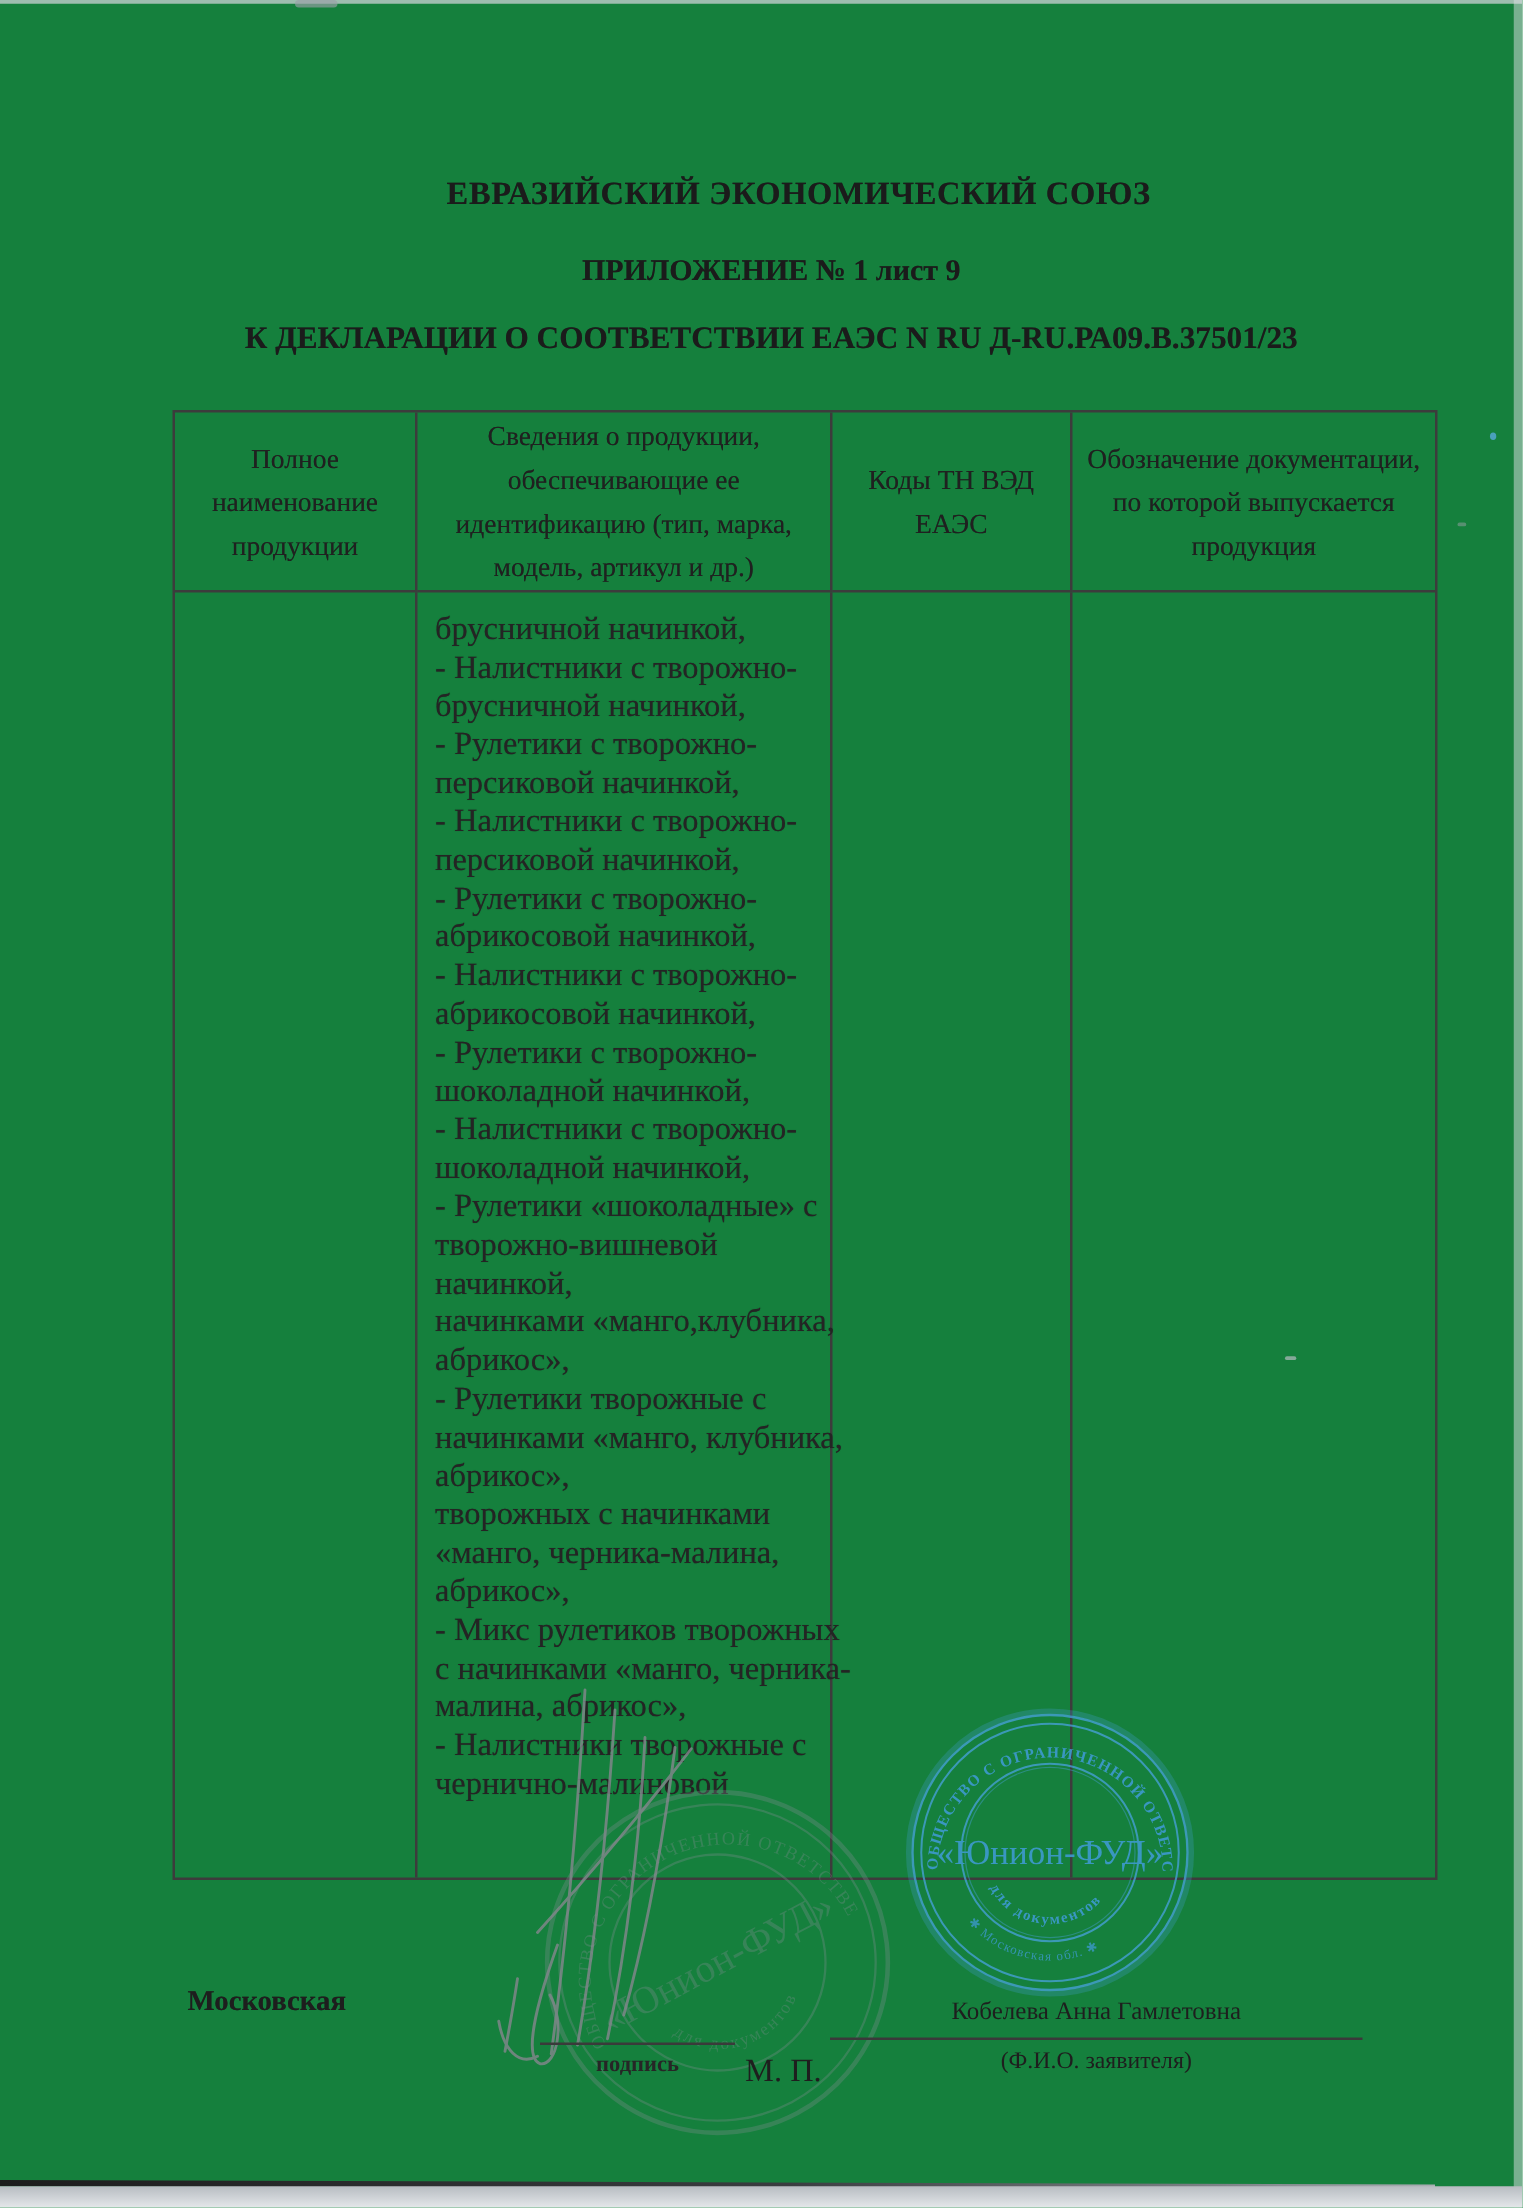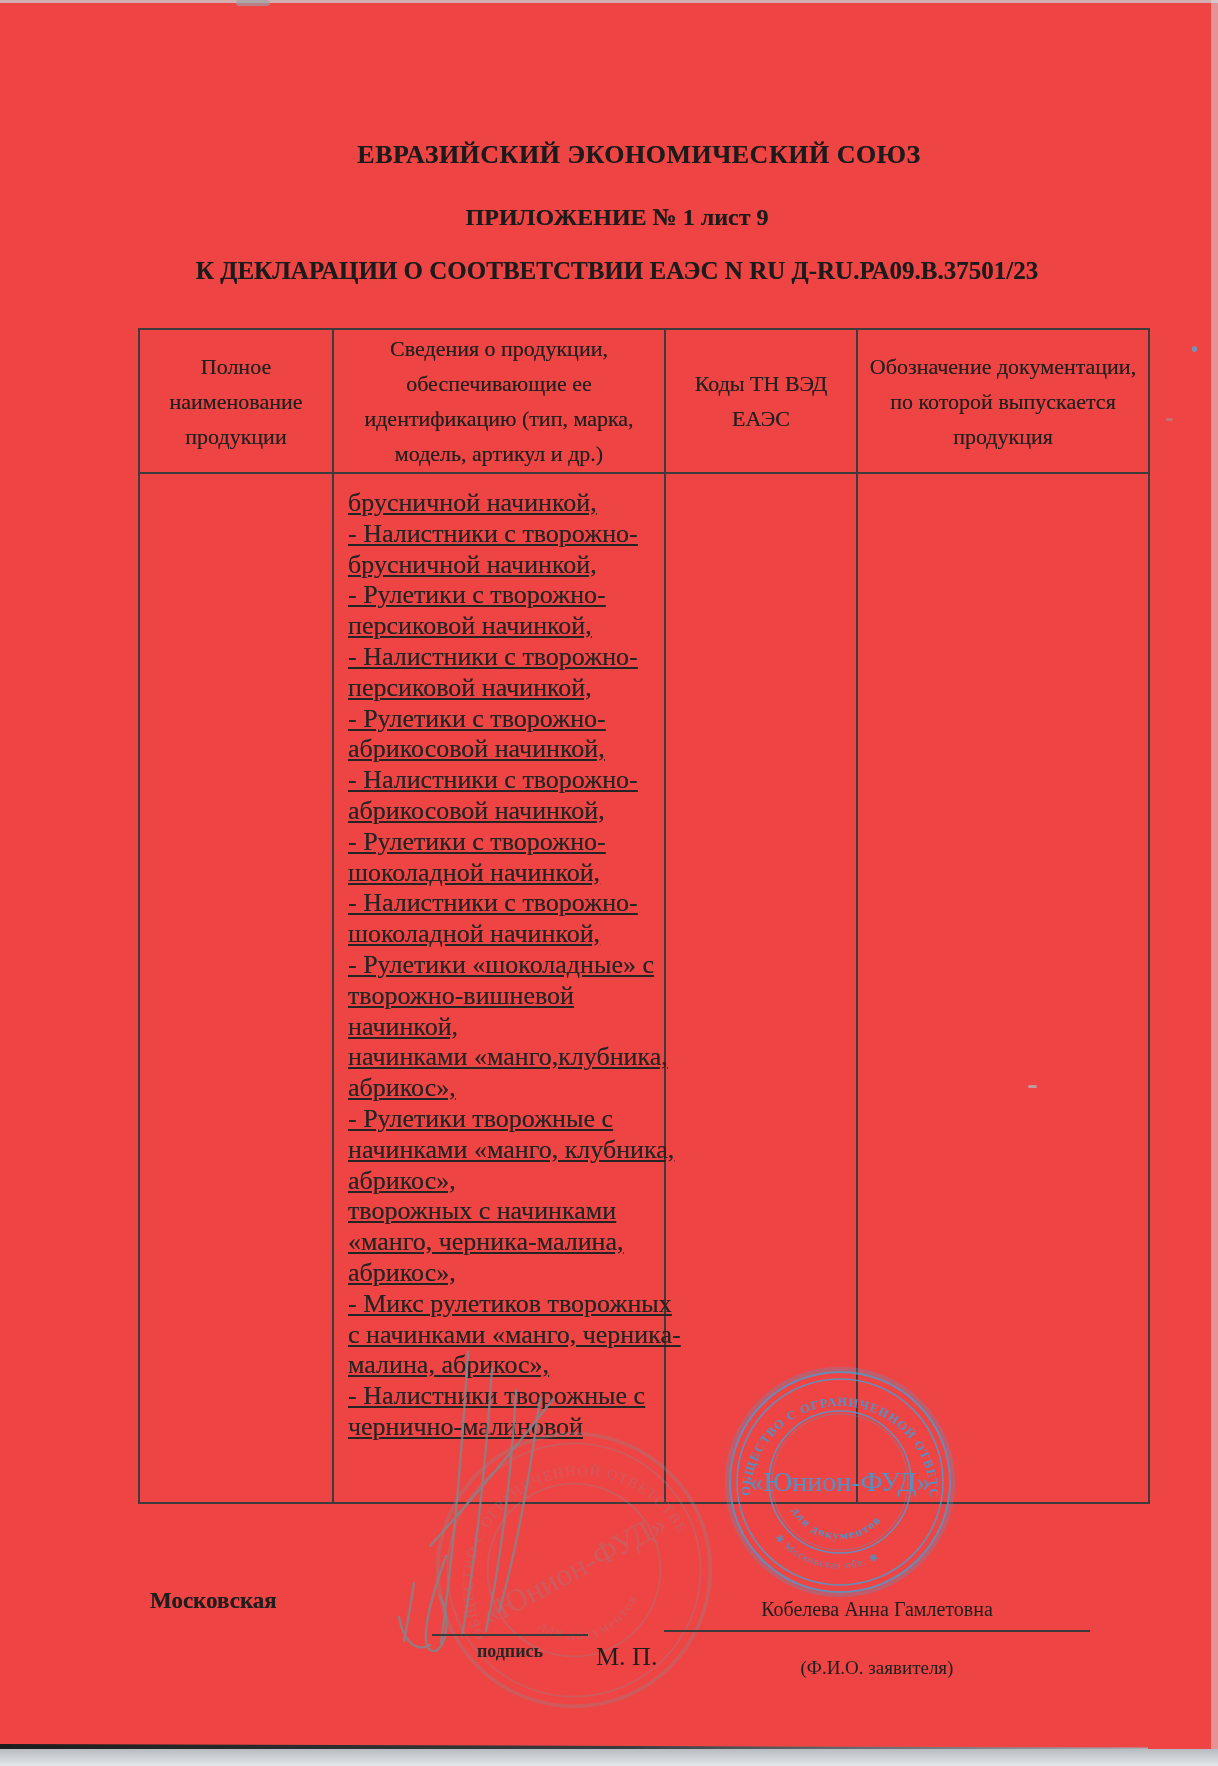--- a/index.html
+++ b/index.html
@@ -1,33 +1,33 @@
 <!DOCTYPE html>
 <html><head>
 <meta charset="utf-8">
 <style>
   html,body{margin:0;padding:0;background:#ffffff;}
-  .page{position:relative;width:1218px;height:1766px;background:#ef4444;overflow:hidden;
+  .page{position:relative;width:1218px;height:1766px;background:#15803d;overflow:hidden;
         font-family:"Liberation Serif","DejaVu Serif",serif;color:#1e1e1e;}
   .t{position:absolute;white-space:nowrap;}
   .center-row{position:absolute;left:0;width:1218px;text-align:center;font-weight:bold;
               color:#1b1b1b;text-shadow:0 0 .5px rgba(20,20,20,.55);}
   
   .doc-table{position:absolute;left:138px;top:328px;width:1012px;height:1176px;
              border:2px solid #3c3c3c;box-sizing:border-box;display:grid;
              grid-template-columns:194px 332px 192px 1fr;grid-template-rows:144px 1fr;}
   .cell{border-right:2px solid #3c3c3c;box-sizing:border-box;}
   .cell.last{border-right:none;}
   .hcell{border-bottom:2px solid #3c3c3c;display:flex;align-items:center;justify-content:center;
          text-align:center;font-size:22px;line-height:35px;padding:4px 10px;color:#202020;
          text-shadow:0 0 .5px rgba(20,20,20,.5);white-space:normal;}
   .bodycell{padding-top:8px;}
   .product-lines{padding:6px 6px 0 14px;font-size:26px;line-height:30.8px;color:#242424;
                  text-shadow:0 0 .6px rgba(25,25,25,.5);}
-  .product-lines div{white-space:nowrap;text-decoration:underline;}
+  .product-lines div{white-space:nowrap;}
   
   .sigline{position:absolute;height:0;border-top:2px solid #3a3a3a;}
   .small{font-size:18px;color:#262626;font-weight:bold;}
   
   .stamp{position:absolute;pointer-events:none;}
   .artifact{position:absolute;pointer-events:none;}
 </style>
 </head>
 <body>
 
@@ -145,19 +145,19 @@
 
   <div class="t" style="left:150px;top:1588px;font-size:23px;font-weight:bold;text-shadow:0 0 .5px rgba(20,20,20,.55);">Московская</div>
 
   <div class="sigline" style="left:432px;top:1634px;width:156px;"></div>
   <div class="t small" style="left:432px;top:1641px;width:156px;text-align:center;">подпись</div>
 
   <div class="t" style="left:596px;top:1642px;font-size:26px;">М. П.</div>
 
   <div class="t" style="left:664px;top:1598px;width:426px;text-align:center;font-size:20px;white-space:nowrap;">Кобелева Анна Гамлетовна</div>
   <div class="sigline" style="left:664px;top:1630px;width:426px;"></div>
-  <div class="t" style="left:664px;top:1638px;width:426px;text-align:center;font-size:19px;margin-top:19px;">(Ф.И.О. заявителя)</div>
+  <div class="t" style="left:664px;top:1638px;width:426px;text-align:center;font-size:19px;">(Ф.И.О. заявителя)</div>
 
   <div class="artifact" style="left:0;top:1744px;width:1148px;height:5px;transform:rotate(.18deg);transform-origin:left center;
               background:linear-gradient(to right,#1c1c1c,#3a3d40 55%,#7d8287 85%,#a9aeb3);"></div>
   <div class="artifact" style="left:0;top:1749px;width:1218px;height:17px;background:linear-gradient(#b7bcc1,#e4e7ea);"></div>
 
 </div>
 
 </body></html>

